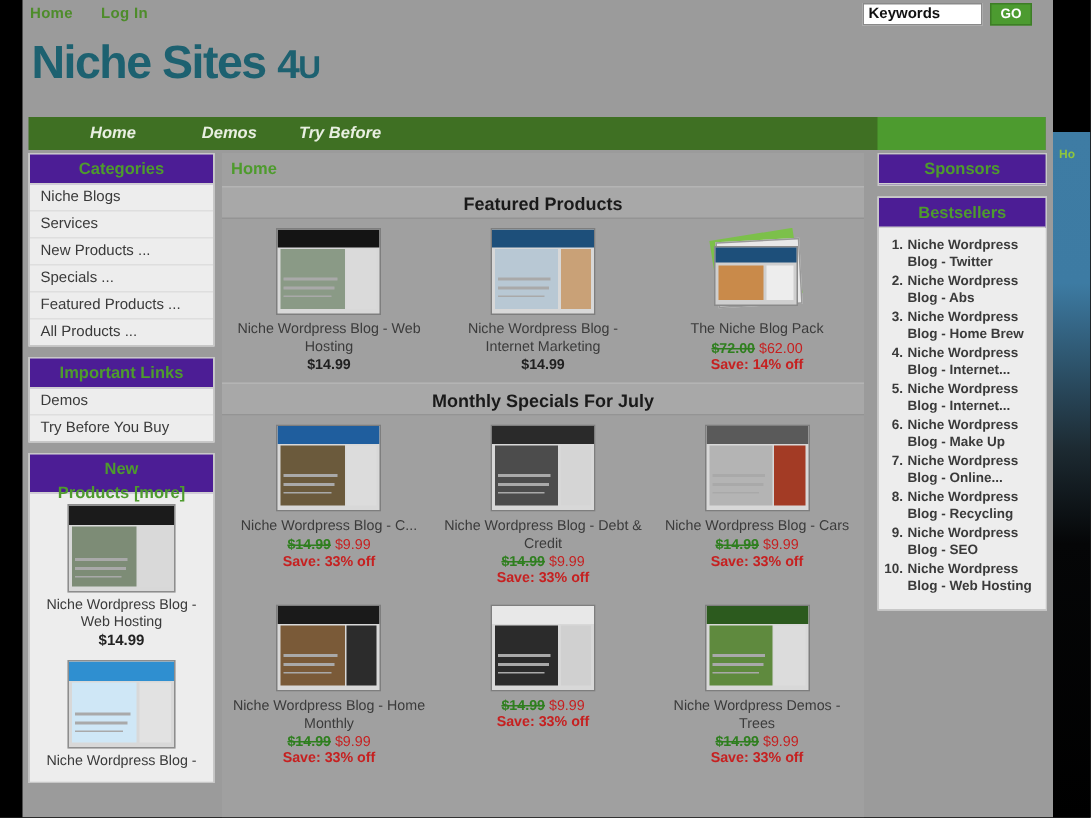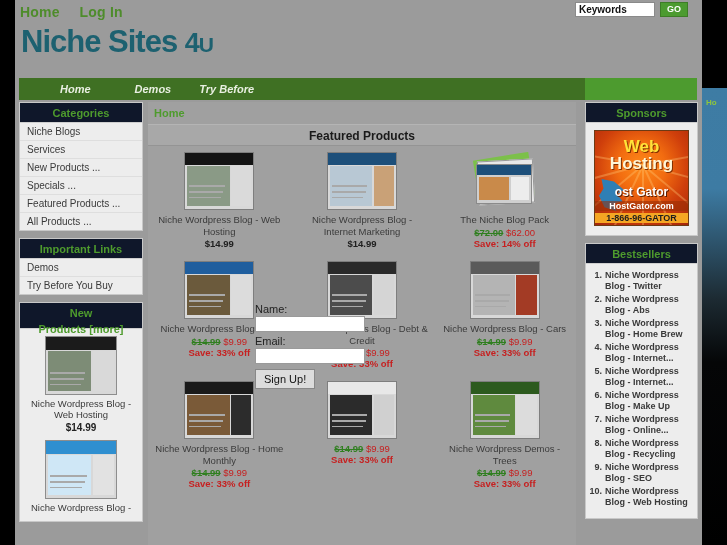--- a/index.html
+++ b/index.html
@@ -49,21 +49,21 @@
     z-index: 60;
   }
 
   
   #topbar {
     position: absolute; left: 0; top: 0;
     width: 687px; height: 20px;
   }
   #toplinks {
     position: absolute; left: 5px; top: 4px;
-    font-size: 14px; font-weight: bold;
+    font-size: 10px; font-weight: bold;
   }
   #toplinks a {
     color: #4e8c2b; text-decoration: none; margin-right: 16px;
     letter-spacing: .2px;
   }
   #searchbox {
     position: absolute; right: 14px; top: 2px;
     display: flex; align-items: center; gap: 5px;
   }
   #searchbox input {
@@ -130,21 +130,21 @@
   .panel {
     background: #e8e8e8;
     border: 1px solid #c8c8c8;
     margin-bottom: 7px;
   }
   .panel-head {
     height: 20px; line-height: 20px;
     text-align: center;
     font-size: 11px; font-weight: bold;
     color: #4e9b2d;
-    background: #0f172a;
+    background: #4c1d95;
     border-bottom: 1px solid #cfcfcf;
   }
   .panel-head.two-line { height: 26px; line-height: 16px; padding-top: 2px; }
   .panel-head .more { color: #4e9b2d; text-align: right; }
   .panel-body { background: #ededed; padding: 2px 0 4px 0; }
 
   
   #left {
     position: absolute; left: 4px; top: 0;
     width: 124px;
@@ -460,20 +460,21 @@
             </div>
             <div class="pname">The Niche Blog Pack</div>
             <div class="pprice">
               <span class="pold">$72.00</span>
               <span class="pnew">$62.00</span>
             </div>
             <div class="psave">Save: 14% off</div>
           </div>
         </div>
 
+        <div class="section-head">Monthly Specials For July</div>
 
         <div class="prow">
           <div class="pcell">
             <div class="pthumb">
               <div class="shot">
                   <div class="bar" style="background:#1f5e9e"></div>
                 <div class="bodyL" style="background:#6b5a3c"></div>
                 <div class="bodyR" style="background:#dcdcdc"></div>
                 <div class="ln" style="top:58%;width:52%"></div>
                 <div class="ln" style="top:68%;width:50%"></div>
@@ -580,39 +581,20 @@
             <div class="psave">Save: 33% off</div>
           </div>
         </div>
 
       </div>
 
       <div id="right">
 
         <div class="panel">
           <div class="panel-head">Sponsors</div>
-          <div class="panel-body">
-            <div id="ad">
-              <div class="ray" style="transform:rotate(0deg)"></div>
-              <div class="ray" style="transform:rotate(25deg)"></div>
-              <div class="ray" style="transform:rotate(50deg)"></div>
-              <div class="ray" style="transform:rotate(75deg)"></div>
-              <div class="ray" style="transform:rotate(100deg)"></div>
-              <div class="ray" style="transform:rotate(-25deg)"></div>
-              <div class="ray" style="transform:rotate(-50deg)"></div>
-              <div class="ray" style="transform:rotate(-75deg)"></div>
-              <div class="ray" style="transform:rotate(-100deg)"></div>
-              <div class="ad-web">Web</div>
-              <div class="ad-host">Hosting</div>
-              <div class="gator"></div>
-              <div class="ad-gator">ost Gator</div>
-              <div class="ad-url">HostGator.com</div>
-              <div class="ad-phone">1-866-96-GATOR</div>
-            </div>
-          </div>
         </div>
 
         <div class="panel">
           <div class="panel-head">Bestsellers</div>
           <div class="panel-body">
             <ol class="bs-list">
               <li>
                   <span class="bs-num">1.</span>
                   <span class="bs-txt">Niche Wordpress Blog - Twitter</span>
                 </li>
@@ -652,23 +634,16 @@
                   <span class="bs-num">10.</span>
                   <span class="bs-txt">Niche Wordpress Blog - Web Hosting</span>
                 </li>
             </ol>
           </div>
         </div>
 
       </div>
     </div>
 
-    <div id="modal">
-      <div class="m-label">Name:</div>
-      <input type="text" value="" style="">
-      <div class="m-label">Email:</div>
-      <input type="text" value="" style="">
-      <button>Sign Up!</button>
-    </div>
 
     <div id="dim"></div>
   </div>
 </div>
 
 </body></html>

